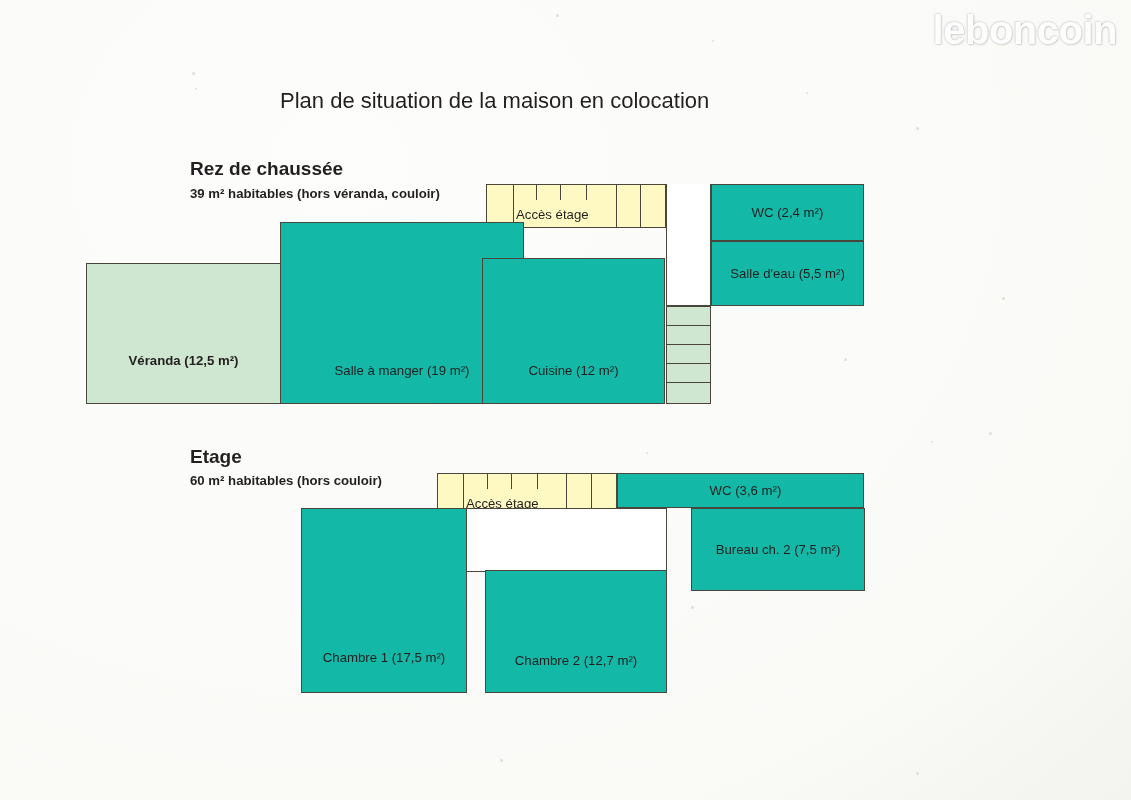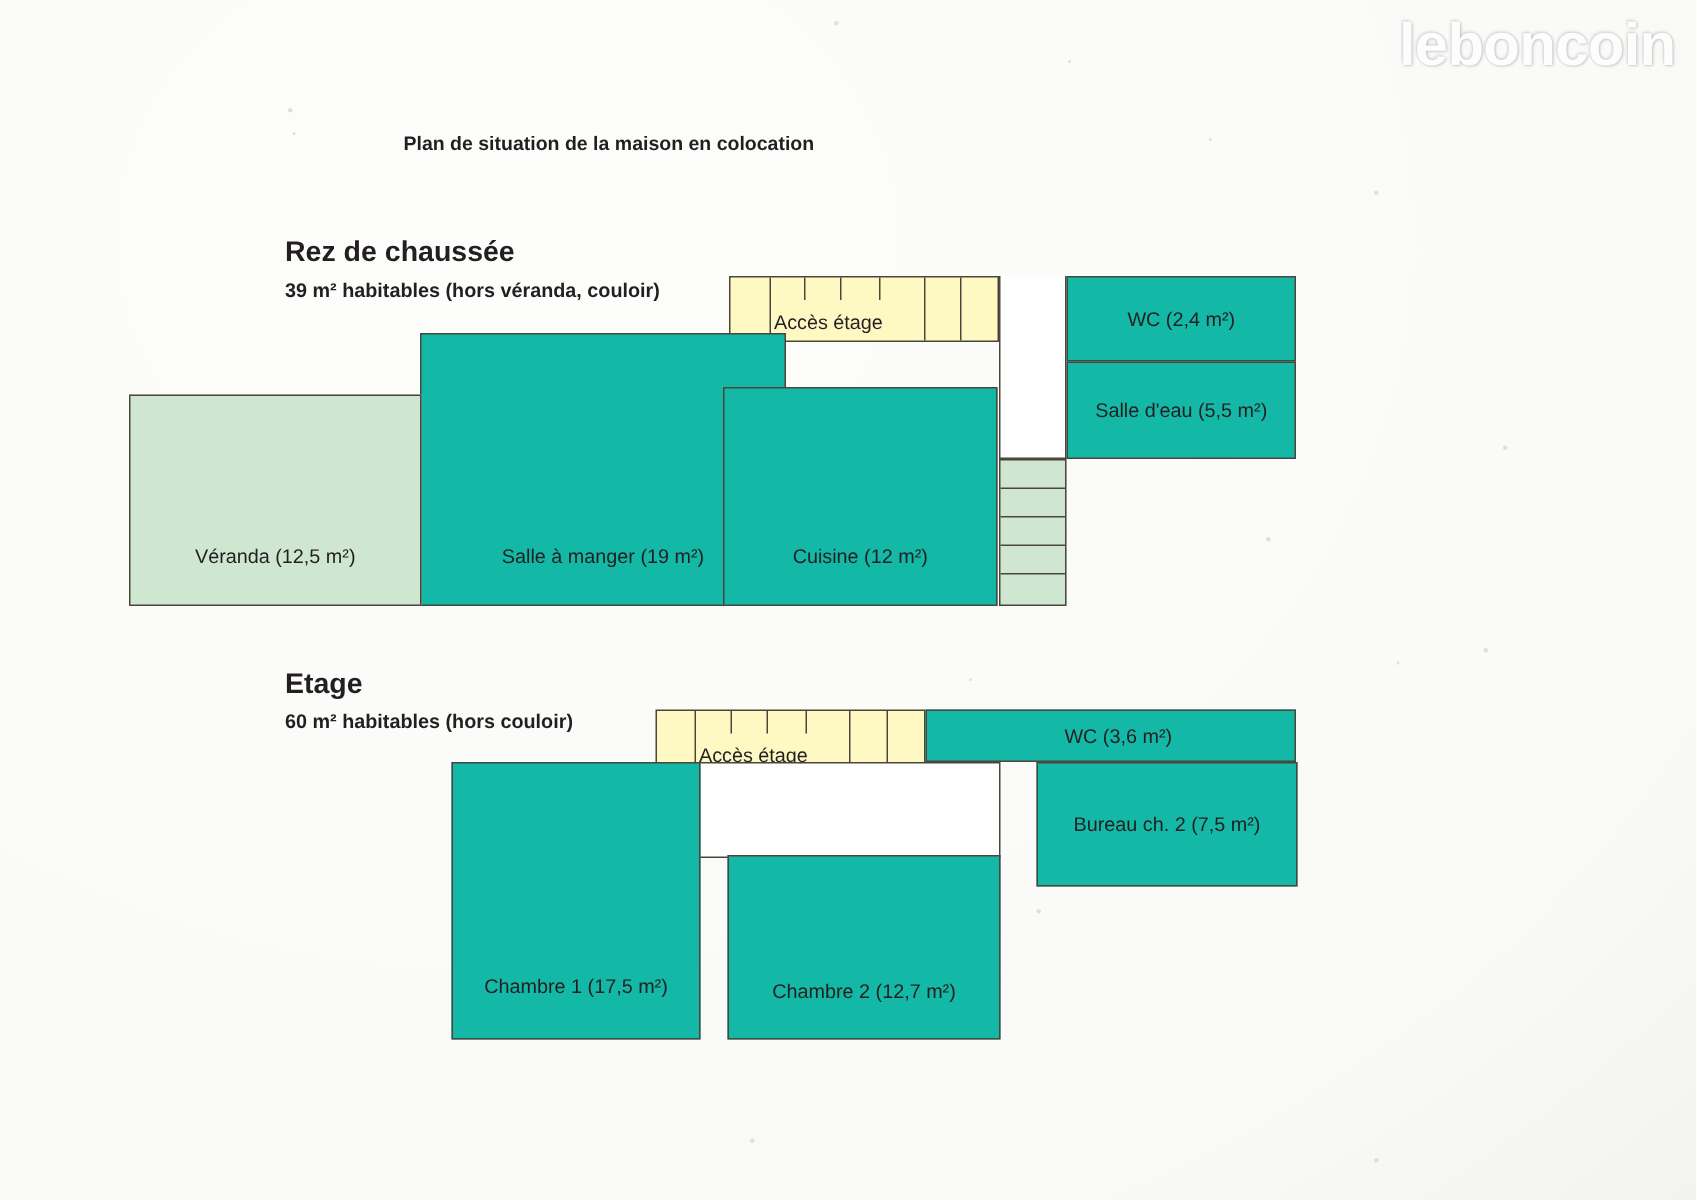--- a/index.html
+++ b/index.html
@@ -44,24 +44,24 @@
       0 0 2px rgba(0,0,0,0.16),
       1px 1px 2px rgba(0,0,0,0.13),
       -1px -1px 2px rgba(0,0,0,0.07);
     user-select: none;
     text-align: center;
   }
 
   
   #plan-title {
     position: absolute;
-    left: 269px;
+    left: 280px;
     top: 88px;
-    font-size: 13px;
-    font-weight: bold;
+    font-size: 22px;
+    font-weight: normal;
     white-space: nowrap;
   }
   .floor-title {
     position: absolute;
     font-size: 19px;
     font-weight: bold;
     white-space: nowrap;
   }
   .floor-sub {
     position: absolute;
@@ -192,21 +192,21 @@
 
   <div class="room yellow" style="left:280px;top:222px;width:244px;height:182px;">
     <span class="label" style="padding-bottom:26px;">Salle à manger (19 m²)</span>
   </div>
 
   <div class="room yellow" style="left:482px;top:258px;width:183px;height:146px;">
     <span class="label" style="padding-bottom:26px;">Cuisine (12 m²)</span>
   </div>
 
   <div class="room green" style="left:86px;top:263px;width:195px;height:141px;">
-    <span class="label" style="padding-bottom:26px;">Véranda (12,5 m²)</span>
+    <span class="label" style="padding-bottom:36px;font-weight:bold;">Véranda (12,5 m²)</span>
   </div>
 
   <div class="steps" style="left:666px;top:306px;width:45px;height:98px;">
     <div class="step-line" style="top:18px;"></div>
     <div class="step-line" style="top:37px;"></div>
     <div class="step-line" style="top:56px;"></div>
     <div class="step-line" style="top:75px;"></div>
   </div>
 
   <div class="floor-title" id="fl-title">Etage</div>

